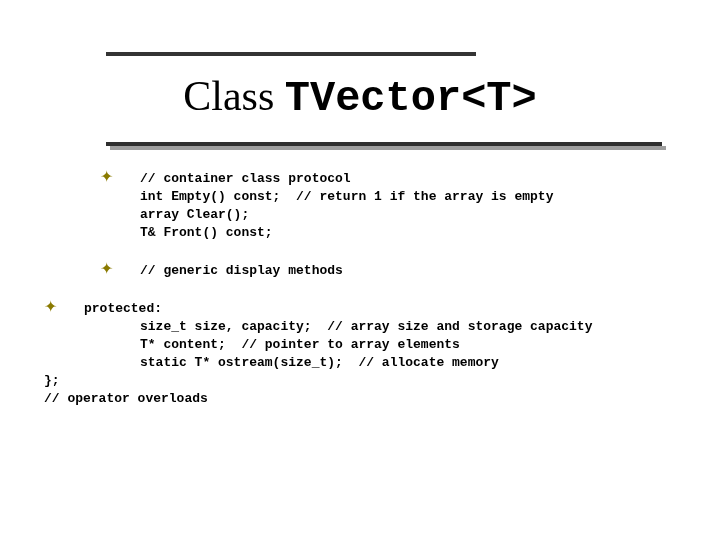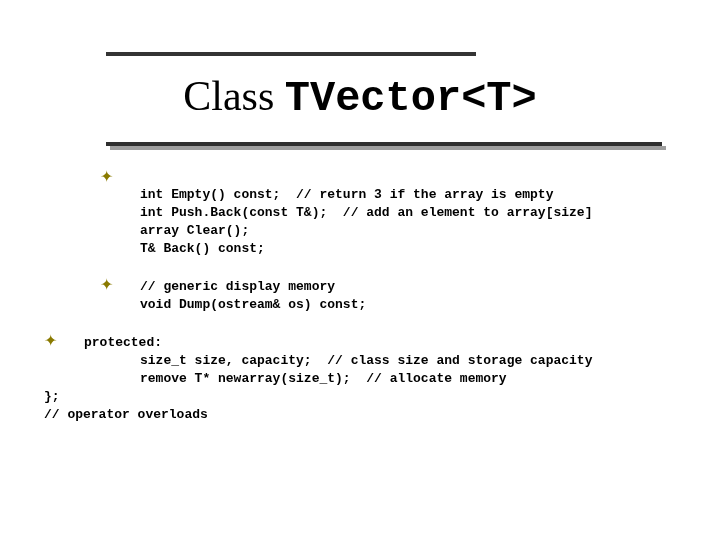--- a/index.html
+++ b/index.html
@@ -113,34 +113,33 @@
   </div>
 
   <div class="under-rule-wrap">
     <div class="under-rule-shadow"></div>
     <div class="under-rule"></div>
   </div>
 
   <div class="body">
 
     <div class="block">
-      <div class="code-line"><span class="bullet">✦</span></div>
-      <div class="code-line"><span class="blank"></span><span>int Empty() const;  // return 3 if the array is empty</span></div>
-      <div class="code-line"><span class="blank"></span><span>int Push.Back(const T&amp;);  // add an element to array[size]</span></div>
+      <div class="code-line"><span class="bullet">✦</span><span>// container class protocol</span></div>
+      <div class="code-line"><span class="blank"></span><span>int Empty() const;  // return 1 if the array is empty</span></div>
       <div class="code-line"><span class="blank"></span><span>array Clear();</span></div>
-      <div class="code-line"><span class="blank"></span><span>T&amp; Back() const;</span></div>
+      <div class="code-line"><span class="blank"></span><span>T&amp; Front() const;</span></div>
     </div>
 
     <div class="block">
-      <div class="code-line"><span class="bullet">✦</span><span>// generic display memory</span></div>
-      <div class="code-line"><span class="blank"></span><span>void Dump(ostream&amp; os) const;</span></div>
+      <div class="code-line"><span class="bullet">✦</span><span>// generic display methods</span></div>
     </div>
 
     <div class="block">
       <div class="code-line code-line-outdent"><span class="bullet">✦</span><span>protected:</span></div>
-      <div class="code-line"><span class="blank"></span><span>size_t size, capacity;  // class size and storage capacity</span></div>
-      <div class="code-line"><span class="blank"></span><span>remove T* newarray(size_t);  // allocate memory</span></div>
+      <div class="code-line"><span class="blank"></span><span>size_t size, capacity;  // array size and storage capacity</span></div>
+      <div class="code-line"><span class="blank"></span><span>T* content;  // pointer to array elements</span></div>
+      <div class="code-line"><span class="blank"></span><span>static T* ostream(size_t);  // allocate memory</span></div>
       <div class="code-line code-line-outdent"><span class="blank" style="width:0;flex:0 0 0;"></span><span>};</span></div>
       <div class="code-line code-line-outdent"><span class="blank" style="width:0;flex:0 0 0;"></span><span>// operator overloads</span></div>
     </div>
 
   </div>
 </div>
 
 </body></html>

